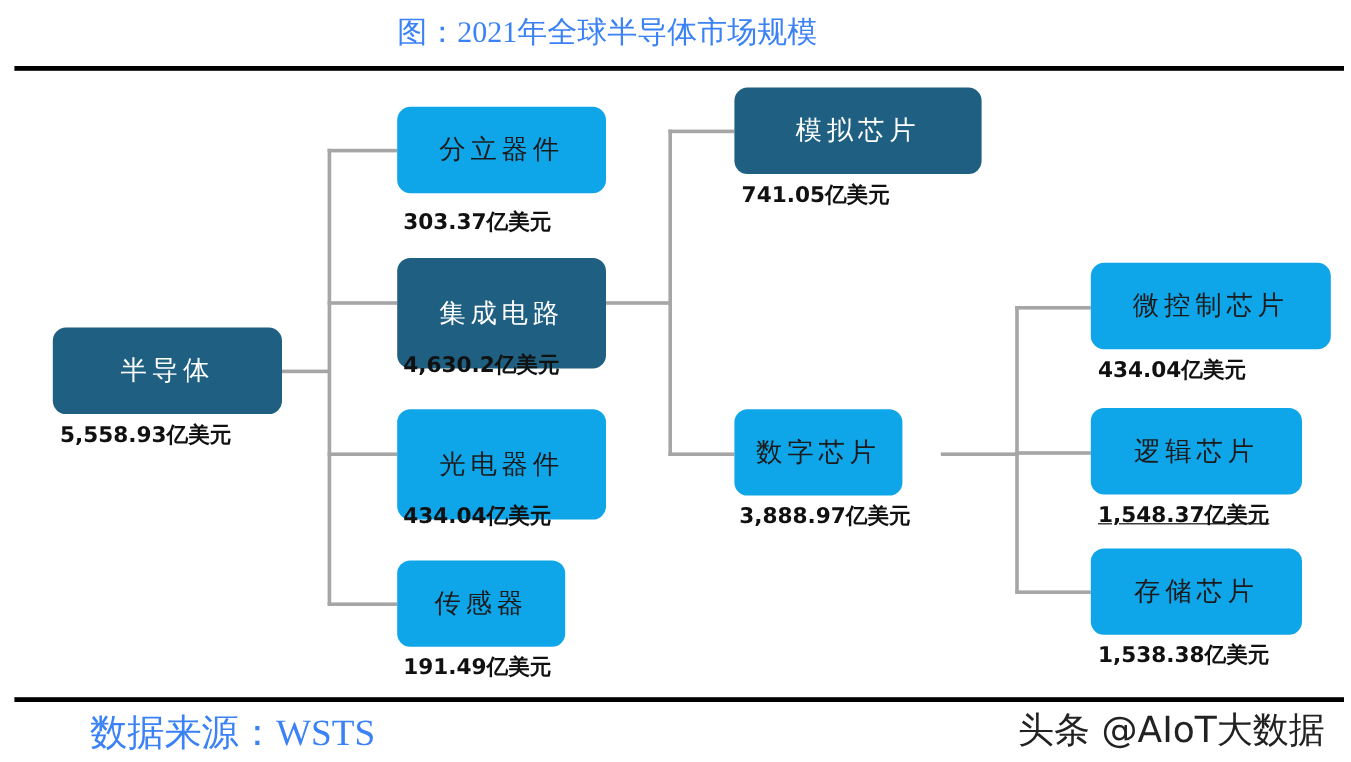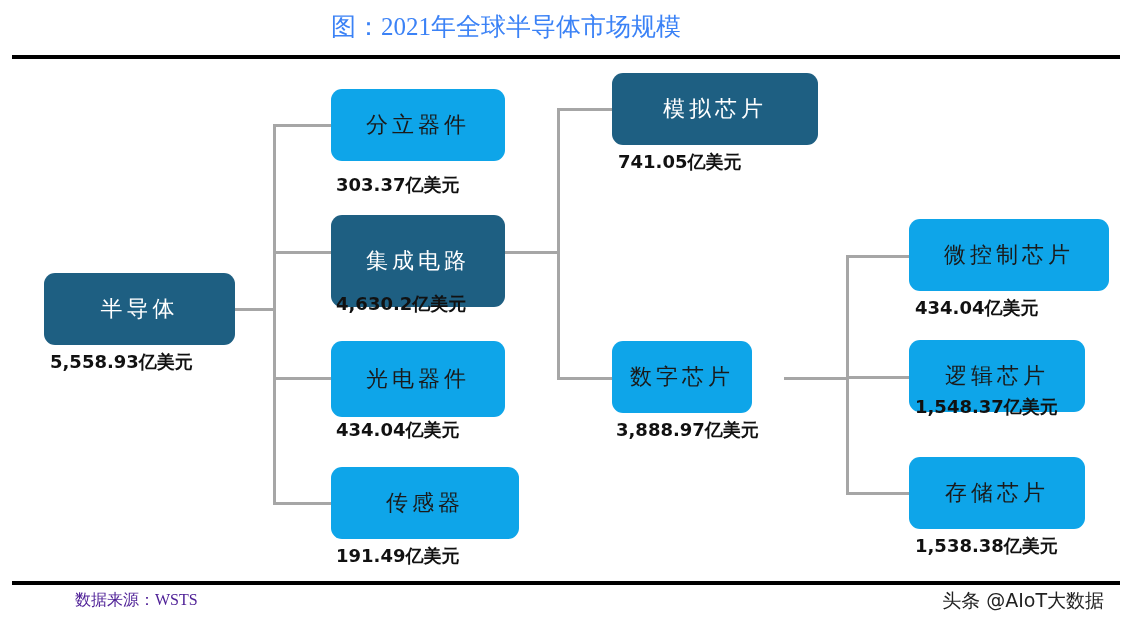--- a/index.html
+++ b/index.html
@@ -4,22 +4,22 @@
 <style>
   html, body { margin: 0; padding: 0; background: #ffffff; }
   body { width: 1126px; height: 635px; position: relative; overflow: hidden; font-family: "DejaVu Sans", sans-serif; }
   .title { position: absolute; top: 10px; left: 0; width: 1012px; text-align: center; font-family: "Liberation Serif", "DejaVu Serif", serif; font-size: 25px; color: #3b82f6; }
   .rule { position: absolute; left: 12px; width: 1108px; height: 4px; background: #000; }
   .node { position: absolute; border-radius: 11px; display: flex; align-items: center; justify-content: center; font-family: "DejaVu Serif", serif; font-size: 22px; letter-spacing: 4px; }
   .node.dark { background: #1e5f82; color: #ffffff; }
   .node.light { background: #0ea5e9; color: #1a1a1a; }
   .val { position: absolute; font-family: "DejaVu Sans", sans-serif; font-size: 18px; font-weight: bold; color: #111; white-space: nowrap; }
   .ln { position: absolute; background: #a6a6a6; }
-  .src { position: absolute; top: 590px; left: 75px; font-family: "Liberation Serif", "DejaVu Serif", serif; font-size: 16px; color: #4c1d95; }
-  .wm { position: absolute; top: 588px; right: 22px; font-family: "DejaVu Sans", sans-serif; font-size: 19px; color: #222; }
+  .src { position: absolute; top: 590px; left: 75px; font-family: "Liberation Serif", "DejaVu Serif", serif; font-size: 31px; color: #3b82f6; }
+  .wm { position: absolute; top: 588px; right: 22px; font-family: "DejaVu Sans", sans-serif; font-size: 30px; color: #222; }
 </style>
 </head>
 <body>
 
 <div class="title">图：2021年全球半导体市场规模</div>
 <div class="rule" style="top:55px;"></div>
 
 <div class="ln" style="left:218px; top:308px; width:57px; height:3px;"></div>
 <div class="ln" style="left:273px; top:124px; width:3px; height:380px;"></div>
 <div class="ln" style="left:273px; top:124px; width:58px; height:3px;"></div>
@@ -40,36 +40,36 @@
 
 <div class="node dark" style="left:44px; top:273px; width:191px; height:72px;">半导体</div>
 <div class="val" style="left:50px; top:350px;">5,558.93亿美元</div>
 
 <div class="node light" style="left:331px; top:89px; width:174px; height:72px;">分立器件</div>
 <div class="val" style="left:336px; top:156px;margin-top:17px;">303.37亿美元</div>
 
 <div class="node dark" style="left:331px; top:215px; width:174px; height:92px;">集成电路</div>
 <div class="val" style="left:336px; top:292px;">4,630.2亿美元</div>
 
-<div class="node light" style="left:331px; top:341px; width:174px; height:76px;">光电器件</div>
+<div class="node light" style="left:331px; top:341px; width:174px; height:92px;">光电器件</div>
 <div class="val" style="left:336px; top:418px;">434.04亿美元</div>
 
-<div class="node light" style="left:331px; top:467px; width:188px; height:72px;">传感器</div>
+<div class="node light" style="left:331px; top:467px; width:140px; height:72px;">传感器</div>
 <div class="val" style="left:336px; top:544px;">191.49亿美元</div>
 
 <div class="node dark" style="left:612px; top:73px; width:206px; height:72px;">模拟芯片</div>
 <div class="val" style="left:618px; top:150px;">741.05亿美元</div>
 
 <div class="node light" style="left:612px; top:341px; width:140px; height:72px;">数字芯片</div>
 <div class="val" style="left:616px; top:418px;">3,888.97亿美元</div>
 
 <div class="node light" style="left:909px; top:219px; width:200px; height:72px;">微控制芯片</div>
 <div class="val" style="left:915px; top:296px;">434.04亿美元</div>
 
 <div class="node light" style="left:909px; top:340px; width:176px; height:72px;">逻辑芯片</div>
-<div class="val" style="left:915px; top:395px;">1,548.37亿美元</div>
+<div class="val" style="left:915px; top:417px;text-decoration:underline;">1,548.37亿美元</div>
 
 <div class="node light" style="left:909px; top:457px; width:176px; height:72px;">存储芯片</div>
 <div class="val" style="left:915px; top:534px;">1,538.38亿美元</div>
 
 <div class="rule" style="top:581px;"></div>
 <div class="src">数据来源：WSTS</div>
 <div class="wm">头条 @AIoT大数据</div>
 
 </body></html>

